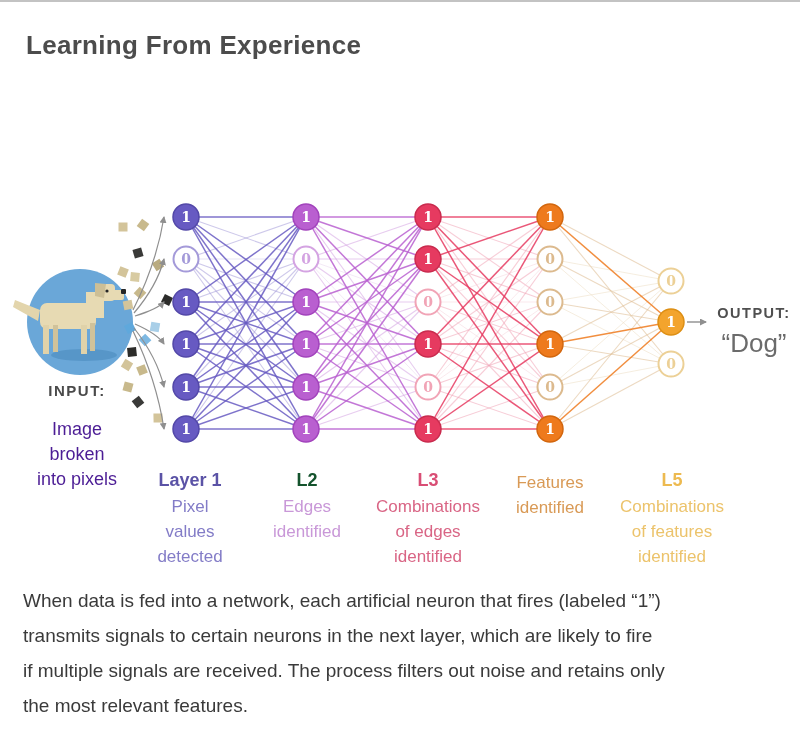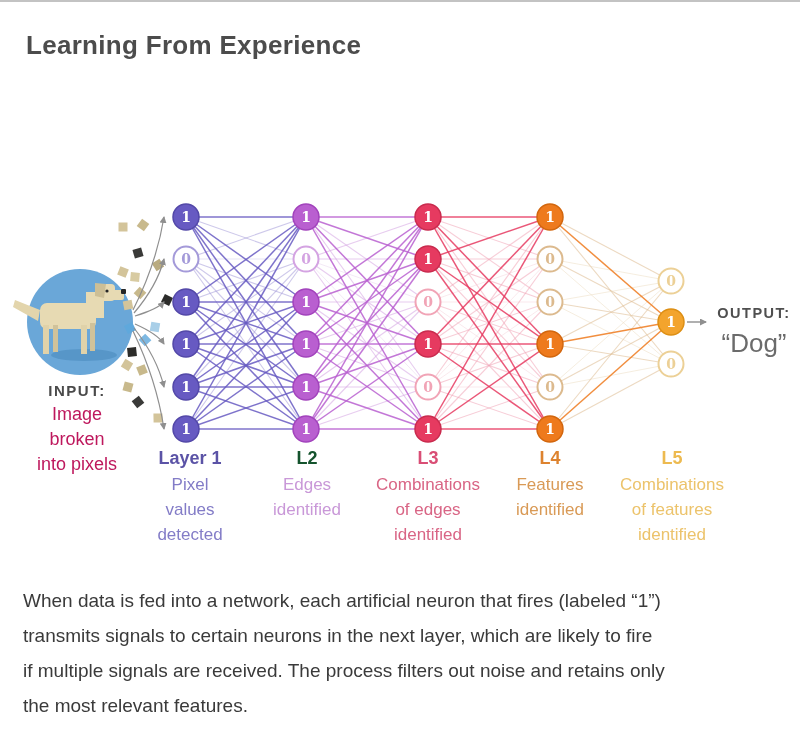--- a/index.html
+++ b/index.html
@@ -10,26 +10,26 @@
   .intro{position:absolute;top:78px;left:26px;width:760px;font-family:"DejaVu Serif","Liberation Serif",serif;
          font-size:19.5px;line-height:33px;color:#3e3e3e;white-space:pre-line;}
   .footer{position:absolute;top:583px;left:23px;width:760px;font-size:19px;line-height:35px;
           color:#3a3a3a;white-space:pre-line;}
   .net-svg{position:absolute;top:0;left:0;}
   .caption{position:absolute;text-align:center;}
   .cap-title{font-size:18px;font-weight:bold;line-height:24px;}
   .cap-desc{font-size:17px;line-height:25px;white-space:pre-line;margin-top:2px;}
   .input-caption{left:2px;top:382px;width:150px;text-align:center;}
   .input-title{font-size:15px;font-weight:bold;letter-spacing:1.5px;color:#4a4a4a;}
-  .input-desc{font-size:18px;line-height:25px;color:#be185d;white-space:pre-line;margin-top:3px;}
+  .input-desc{font-size:18px;line-height:25px;color:#4c1d95;white-space:pre-line;margin-top:18px;}
   .output-caption{left:704px;top:305px;width:100px;text-align:center;}
   .output-title{font-size:14.5px;font-weight:bold;letter-spacing:1.5px;color:#4f4f4f;}
   .output-value{font-size:26px;color:#6b6b6b;margin-top:7px;}
   .lc0{left:115px;} .lc1{left:232px;} .lc2{left:353px;} .lc3{left:475px;} .lc4{left:597px;}
-  .layer-caption{top:446px;width:150px;}
+  .layer-caption{top:468px;width:150px;}
 </style>
 </head>
 <body>
 
 <div class="stage">
   <div class="topline"></div>
 
   <div class="title">Learning From Experience</div>
 
   <svg class="net-svg" width="800" height="580" viewBox="0 0 800 580">
@@ -301,21 +301,20 @@
     <div class="cap-desc" style="color: rgb(201, 152, 216);">Edges
 identified</div>
   </div>
   <div class="caption layer-caption lc2">
     <div class="cap-title" style="color: rgb(217, 78, 117);">L3</div>
     <div class="cap-desc" style="color: rgb(217, 101, 133);">Combinations
 of edges
 identified</div>
   </div>
   <div class="caption layer-caption lc3">
-    <div class="cap-title" style="color: rgb(221, 131, 47);">L4</div>
     <div class="cap-desc" style="color: rgb(217, 154, 86);">Features
 identified</div>
   </div>
   <div class="caption layer-caption lc4">
     <div class="cap-title" style="color: rgb(237, 186, 80);">L5</div>
     <div class="cap-desc" style="color: rgb(236, 195, 107);">Combinations
 of features
 identified</div>
   </div>
 

